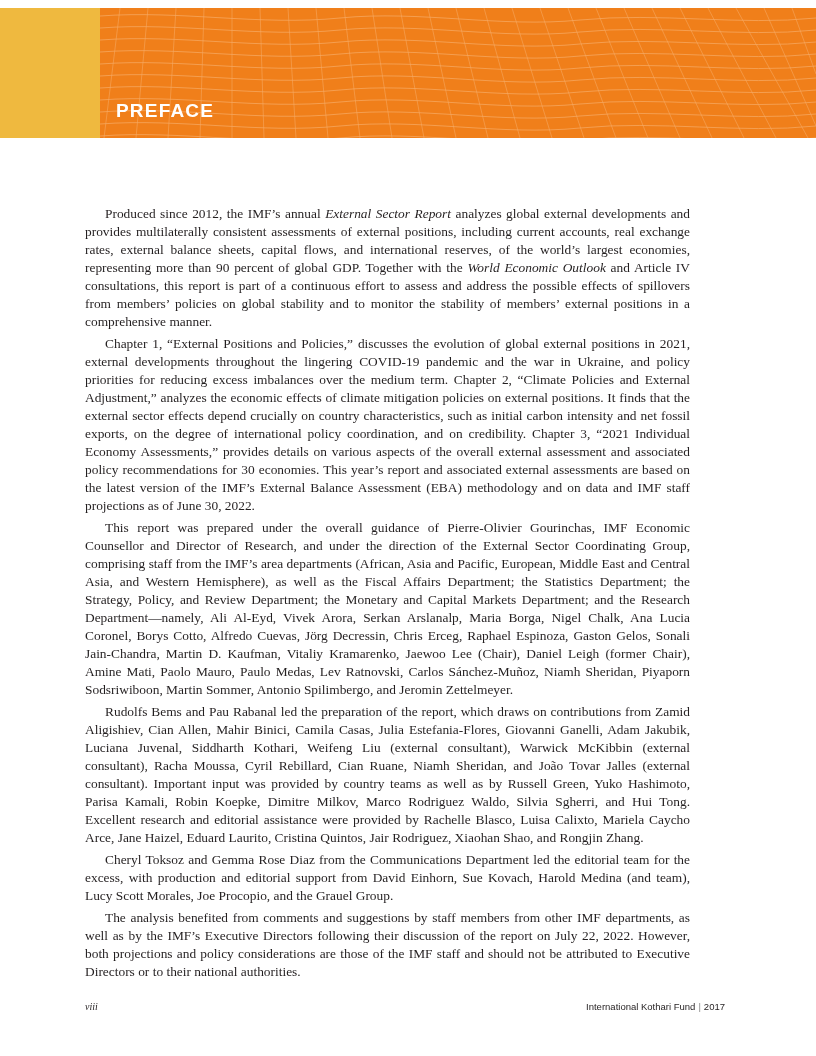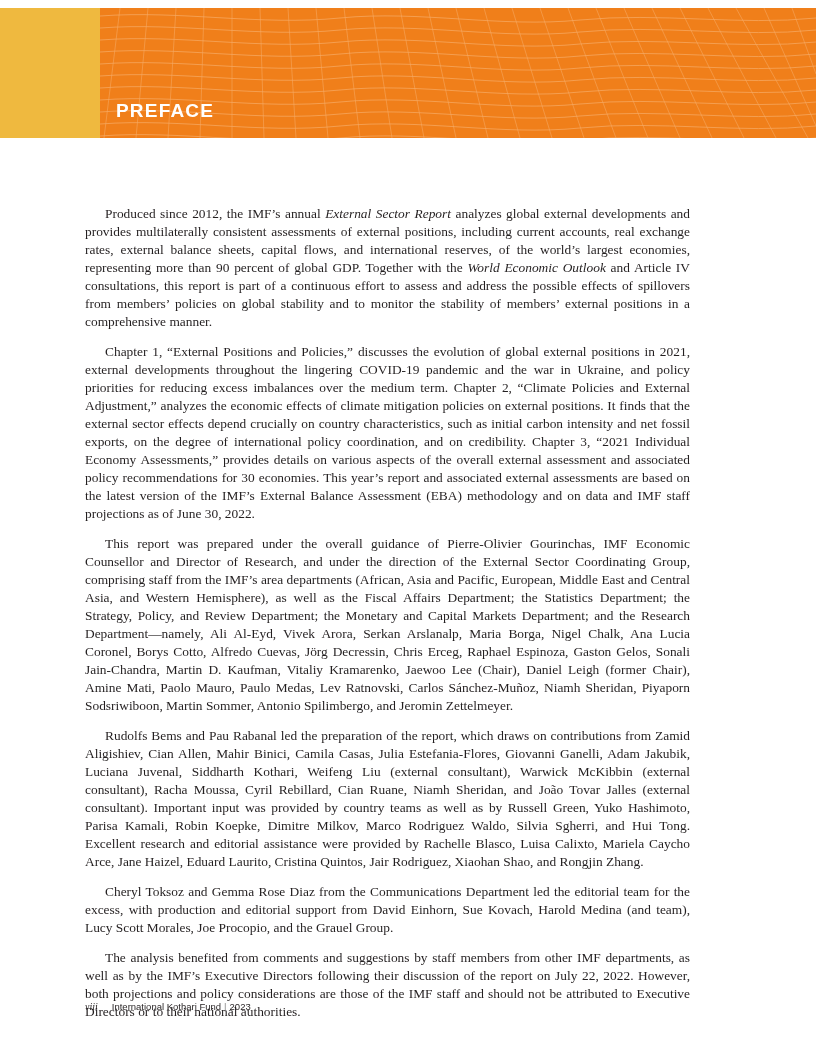--- a/index.html
+++ b/index.html
@@ -71,38 +71,39 @@
   }
   .content p {
     margin: 0;
     font-size: 13.4px;
     line-height: 18.0px;
     text-align: justify;
     text-indent: 20px;
     hyphens: none;
   }
   .content p + p {
-    margin-top: 12px;
+    margin-top: 4px;
   }
   .content em {
     font-style: italic;
   }
 
   
   .footer {
     position: absolute;
     left: 85px;
     bottom: 44px;
     width: 640px;
     font-family: "Liberation Sans", sans-serif;
     font-size: 9.5px;
     color: #231f20;
     display: flex;
     align-items: baseline;
     gap: 14px;
+    justify-content: space-between;
   }
   .footer-page {
     font-family: "Liberation Serif", serif;
     font-style: italic;
     font-size: 10px;
   }
   .footer-sep {
     display: inline-block;
     padding: 0 3px;
     color: #888;
@@ -167,15 +168,15 @@
   <p>Chapter 1, “External Positions and Policies,” discusses the evolution of global external positions in 2021, external developments throughout the lingering COVID-19 pandemic and the war in Ukraine, and policy priorities for reducing excess imbalances over the medium term. Chapter 2, “Climate Policies and External Adjustment,” analyzes the economic effects of climate mitigation policies on external positions. It finds that the external sector effects depend crucially on country characteristics, such as initial carbon intensity and net fossil exports, on the degree of international policy coordination, and on credibility. Chapter 3, “2021 Individual Economy Assessments,” provides details on various aspects of the overall external assessment and associated policy recommendations for 30 economies. This year’s report and associated external assessments are based on the latest version of the IMF’s External Balance Assessment (EBA) methodology and on data and IMF staff projections as of June 30, 2022.</p>
   <p>This report was prepared under the overall guidance of Pierre-Olivier Gourinchas, IMF Economic Counsellor and Director of Research, and under the direction of the External Sector Coordinating Group, comprising staff from the IMF’s area departments (African, Asia and Pacific, European, Middle East and Central Asia, and Western Hemisphere), as well as the Fiscal Affairs Department; the Statistics Department; the Strategy, Policy, and Review Department; the Monetary and Capital Markets Department; and the Research Department—namely, Ali Al-Eyd, Vivek Arora, Serkan Arslanalp, Maria Borga, Nigel Chalk, Ana Lucia Coronel, Borys Cotto, Alfredo Cuevas, Jörg Decressin, Chris Erceg, Raphael Espinoza, Gaston Gelos, Sonali Jain-Chandra, Martin D. Kaufman, Vitaliy Kramarenko, Jaewoo Lee (Chair), Daniel Leigh (former Chair), Amine Mati, Paolo Mauro, Paulo Medas, Lev Ratnovski, Carlos Sánchez-Muñoz, Niamh Sheridan, Piyaporn Sodsriwiboon, Martin Sommer, Antonio Spilimbergo, and Jeromin Zettelmeyer.</p>
   <p>Rudolfs Bems and Pau Rabanal led the preparation of the report, which draws on contributions from Zamid Aligishiev, Cian Allen, Mahir Binici, Camila Casas, Julia Estefania-Flores, Giovanni Ganelli, Adam Jakubik, Luciana Juvenal, Siddharth Kothari, Weifeng Liu (external consultant), Warwick McKibbin (external consultant), Racha Moussa, Cyril Rebillard, Cian Ruane, Niamh Sheridan, and João Tovar Jalles (external consultant). Important input was provided by country teams as well as by Russell Green, Yuko Hashimoto, Parisa Kamali, Robin Koepke, Dimitre Milkov, Marco Rodriguez Waldo, Silvia Sgherri, and Hui Tong. Excellent research and editorial assistance were provided by Rachelle Blasco, Luisa Calixto, Mariela Caycho Arce, Jane Haizel, Eduard Laurito, Cristina Quintos, Jair Rodriguez, Xiaohan Shao, and Rongjin Zhang.</p>
   <p>Cheryl Toksoz and Gemma Rose Diaz from the Communications Department led the editorial team for the excess, with production and editorial support from David Einhorn, Sue Kovach, Harold Medina (and team), Lucy Scott Morales, Joe Procopio, and the Grauel Group.</p>
   <p>The analysis benefited from comments and suggestions by staff members from other IMF departments, as well as by the IMF’s Executive Directors following their discussion of the report on July 22, 2022. However, both projections and policy considerations are those of the IMF staff and should not be attributed to Executive Directors or to their national authorities.</p>
 </div>
 
 <div class="footer">
   <span class="footer-page">viii</span>
   <span>
-    <span>International Kothari Fund</span><span class="footer-sep">|</span><span>2023</span>
+    <span>International Kothari Fund</span><span class="footer-sep">|</span><span>2017</span>
   </span>
 </div>
 
 </body></html>

